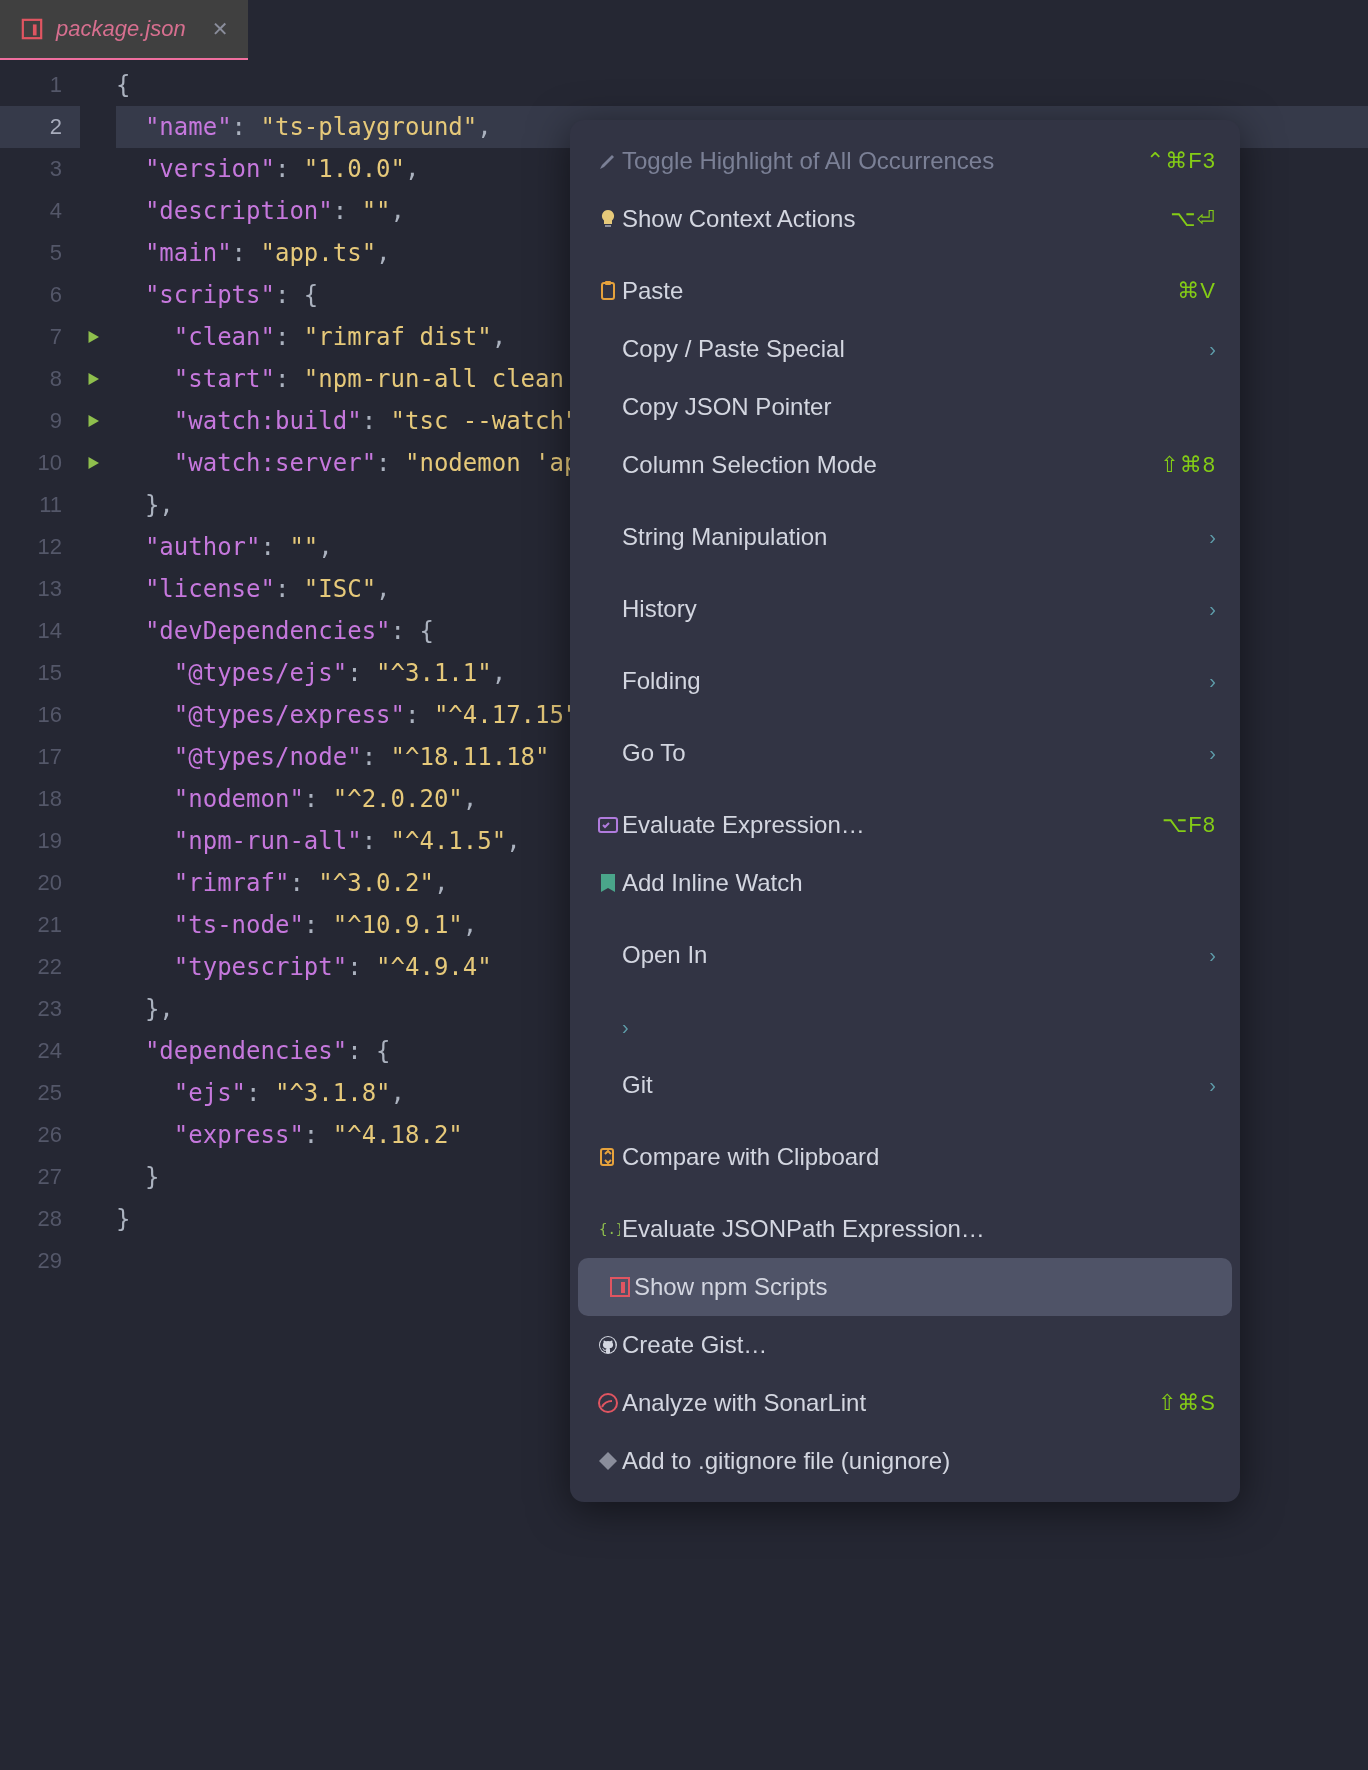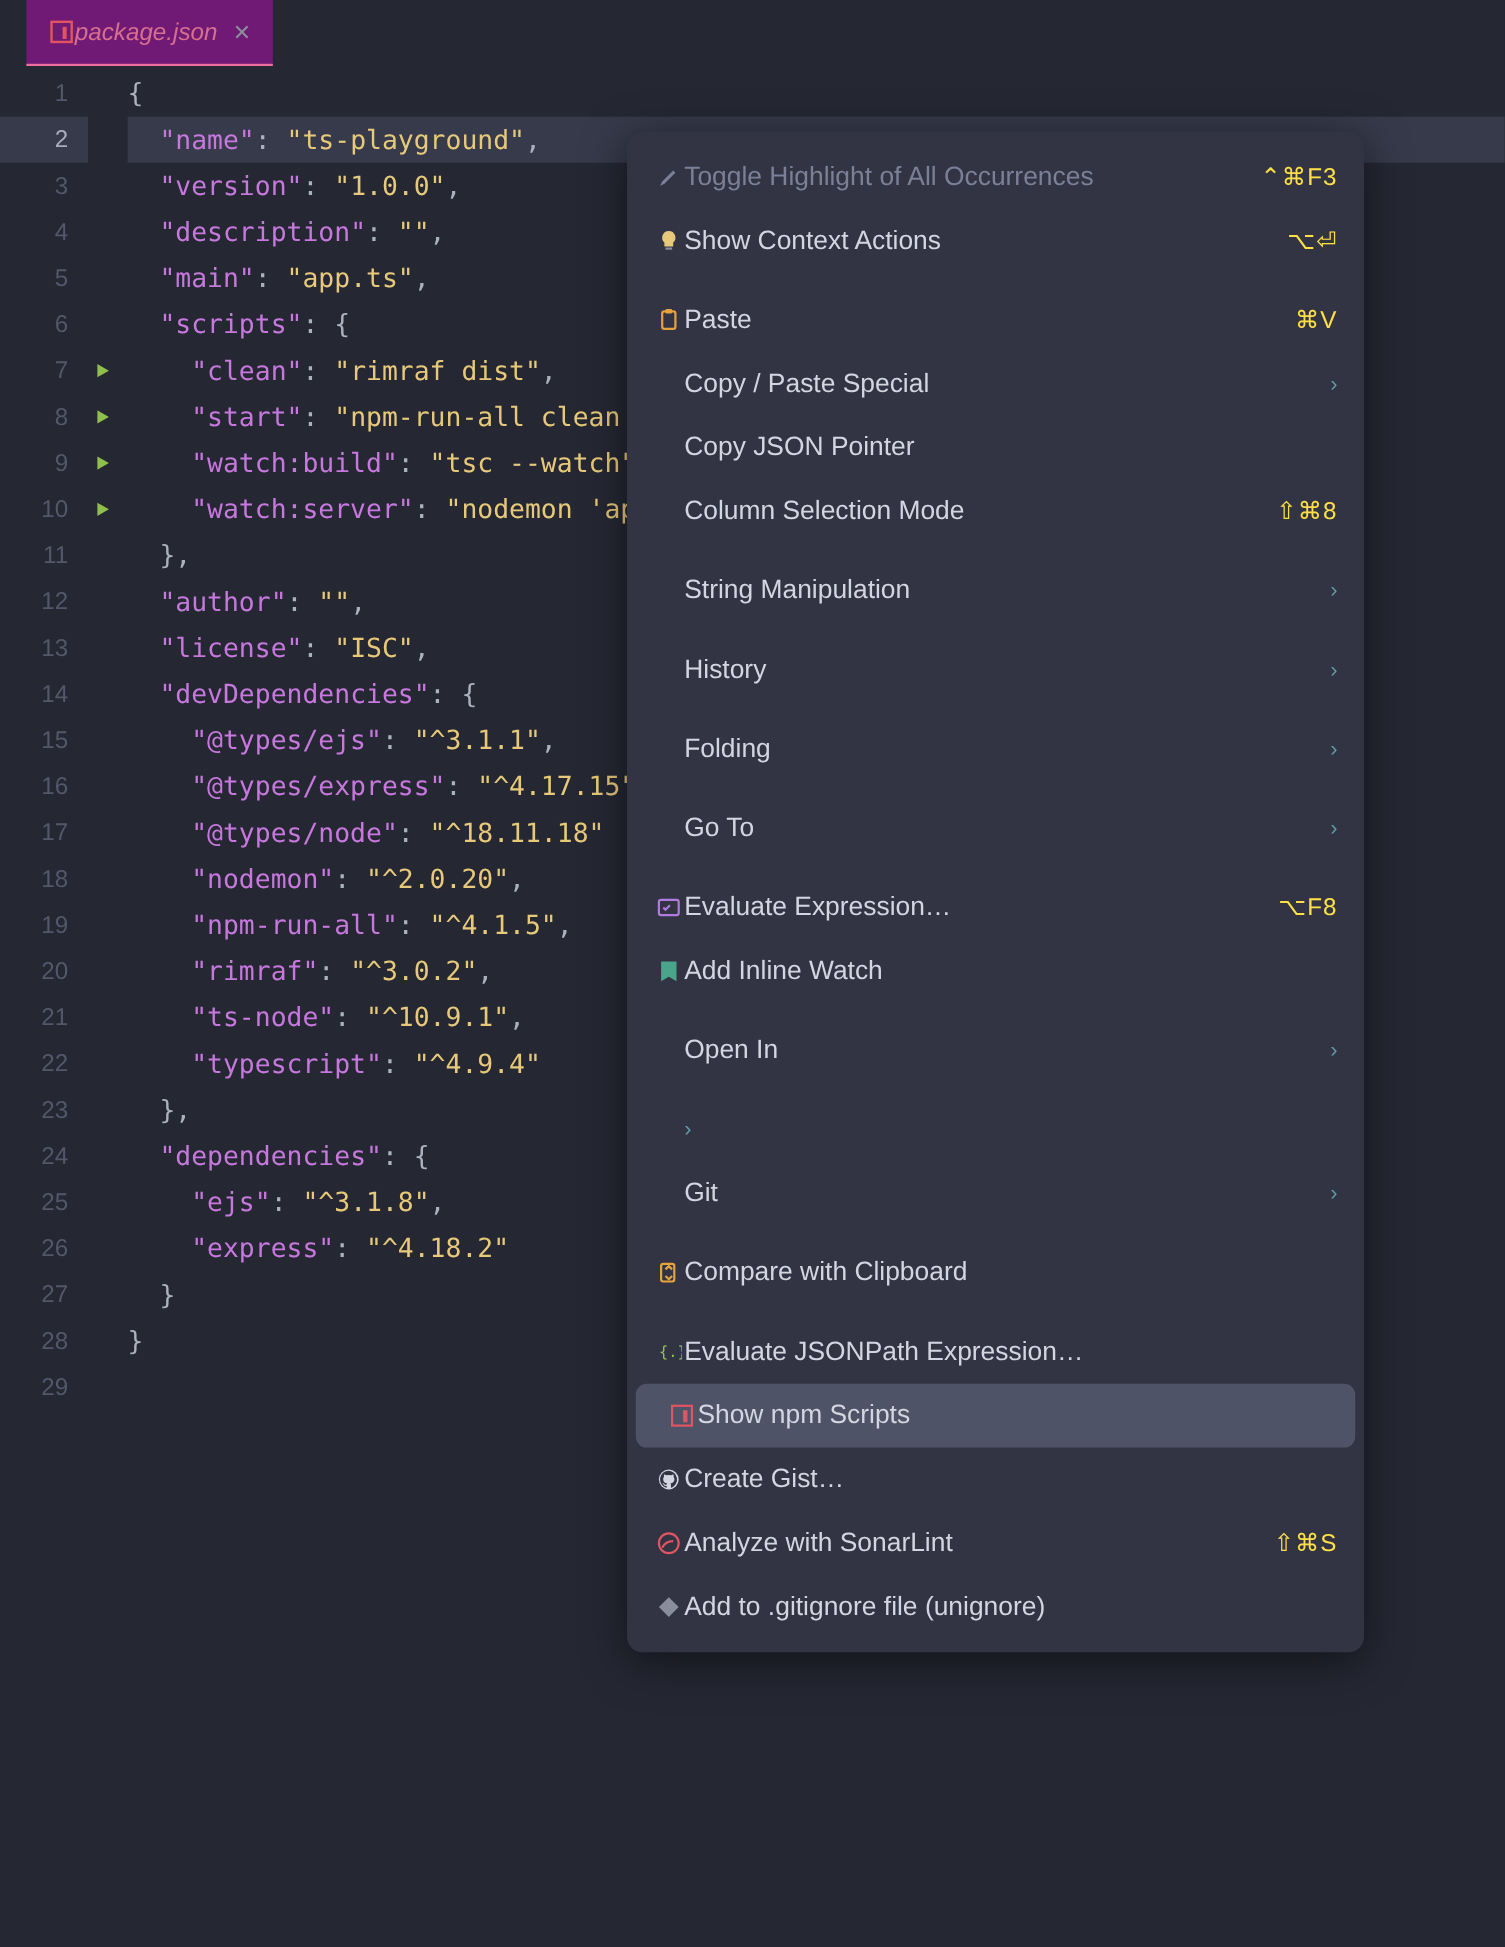--- a/index.html
+++ b/index.html
@@ -14,27 +14,27 @@
   
   .tab-bar {
     height: 60px;
     display: flex;
     align-items: stretch;
     background: #252733;
   }
   .tab {
     display: flex;
     align-items: center;
+    gap: 12px;
     padding: 0 20px;
-    background: #701a75;
+    background: #404040;
     border-bottom: 2px solid #ef6f9e;
     font-size: 22px;
     font-style: italic;
     color: #d76f8f;
-    margin-left: 24px;
   }
   .tab-close {
     margin-left: 14px;
     color: #8a8d9b;
     font-size: 20px;
     font-style: normal;
     cursor: pointer;
   }
   .npm-icon {
     width: 24px; height: 24px;
@@ -105,21 +105,21 @@
     color: #d3d6e0;
   }
   .menu-item {
     display: flex;
     align-items: center;
     height: 58px;
     padding: 0 24px;
   }
   .menu-item .icon-slot { width: 28px; display:flex; align-items:center; justify-content:center; }
   .menu-item .label { flex: 1; }
-  .menu-item .shortcut { color: #fde047; font-size: 22px; letter-spacing: 1px; }
+  .menu-item .shortcut { color: #84cc16; font-size: 22px; letter-spacing: 1px; }
   .menu-item .sub-arrow { color: #5e9ca9; font-size: 20px; }
   .menu-item.disabled { color: #7b8096; }
   .menu-item.selected { background: #4f5367; border-radius: 10px; margin: 0 8px; padding: 0 28px; }
   .menu-sep { height: 14px; }
 
   .icon-slot svg { width: 24px; height: 24px; }
 </style>
 </head>
 <body>
 

